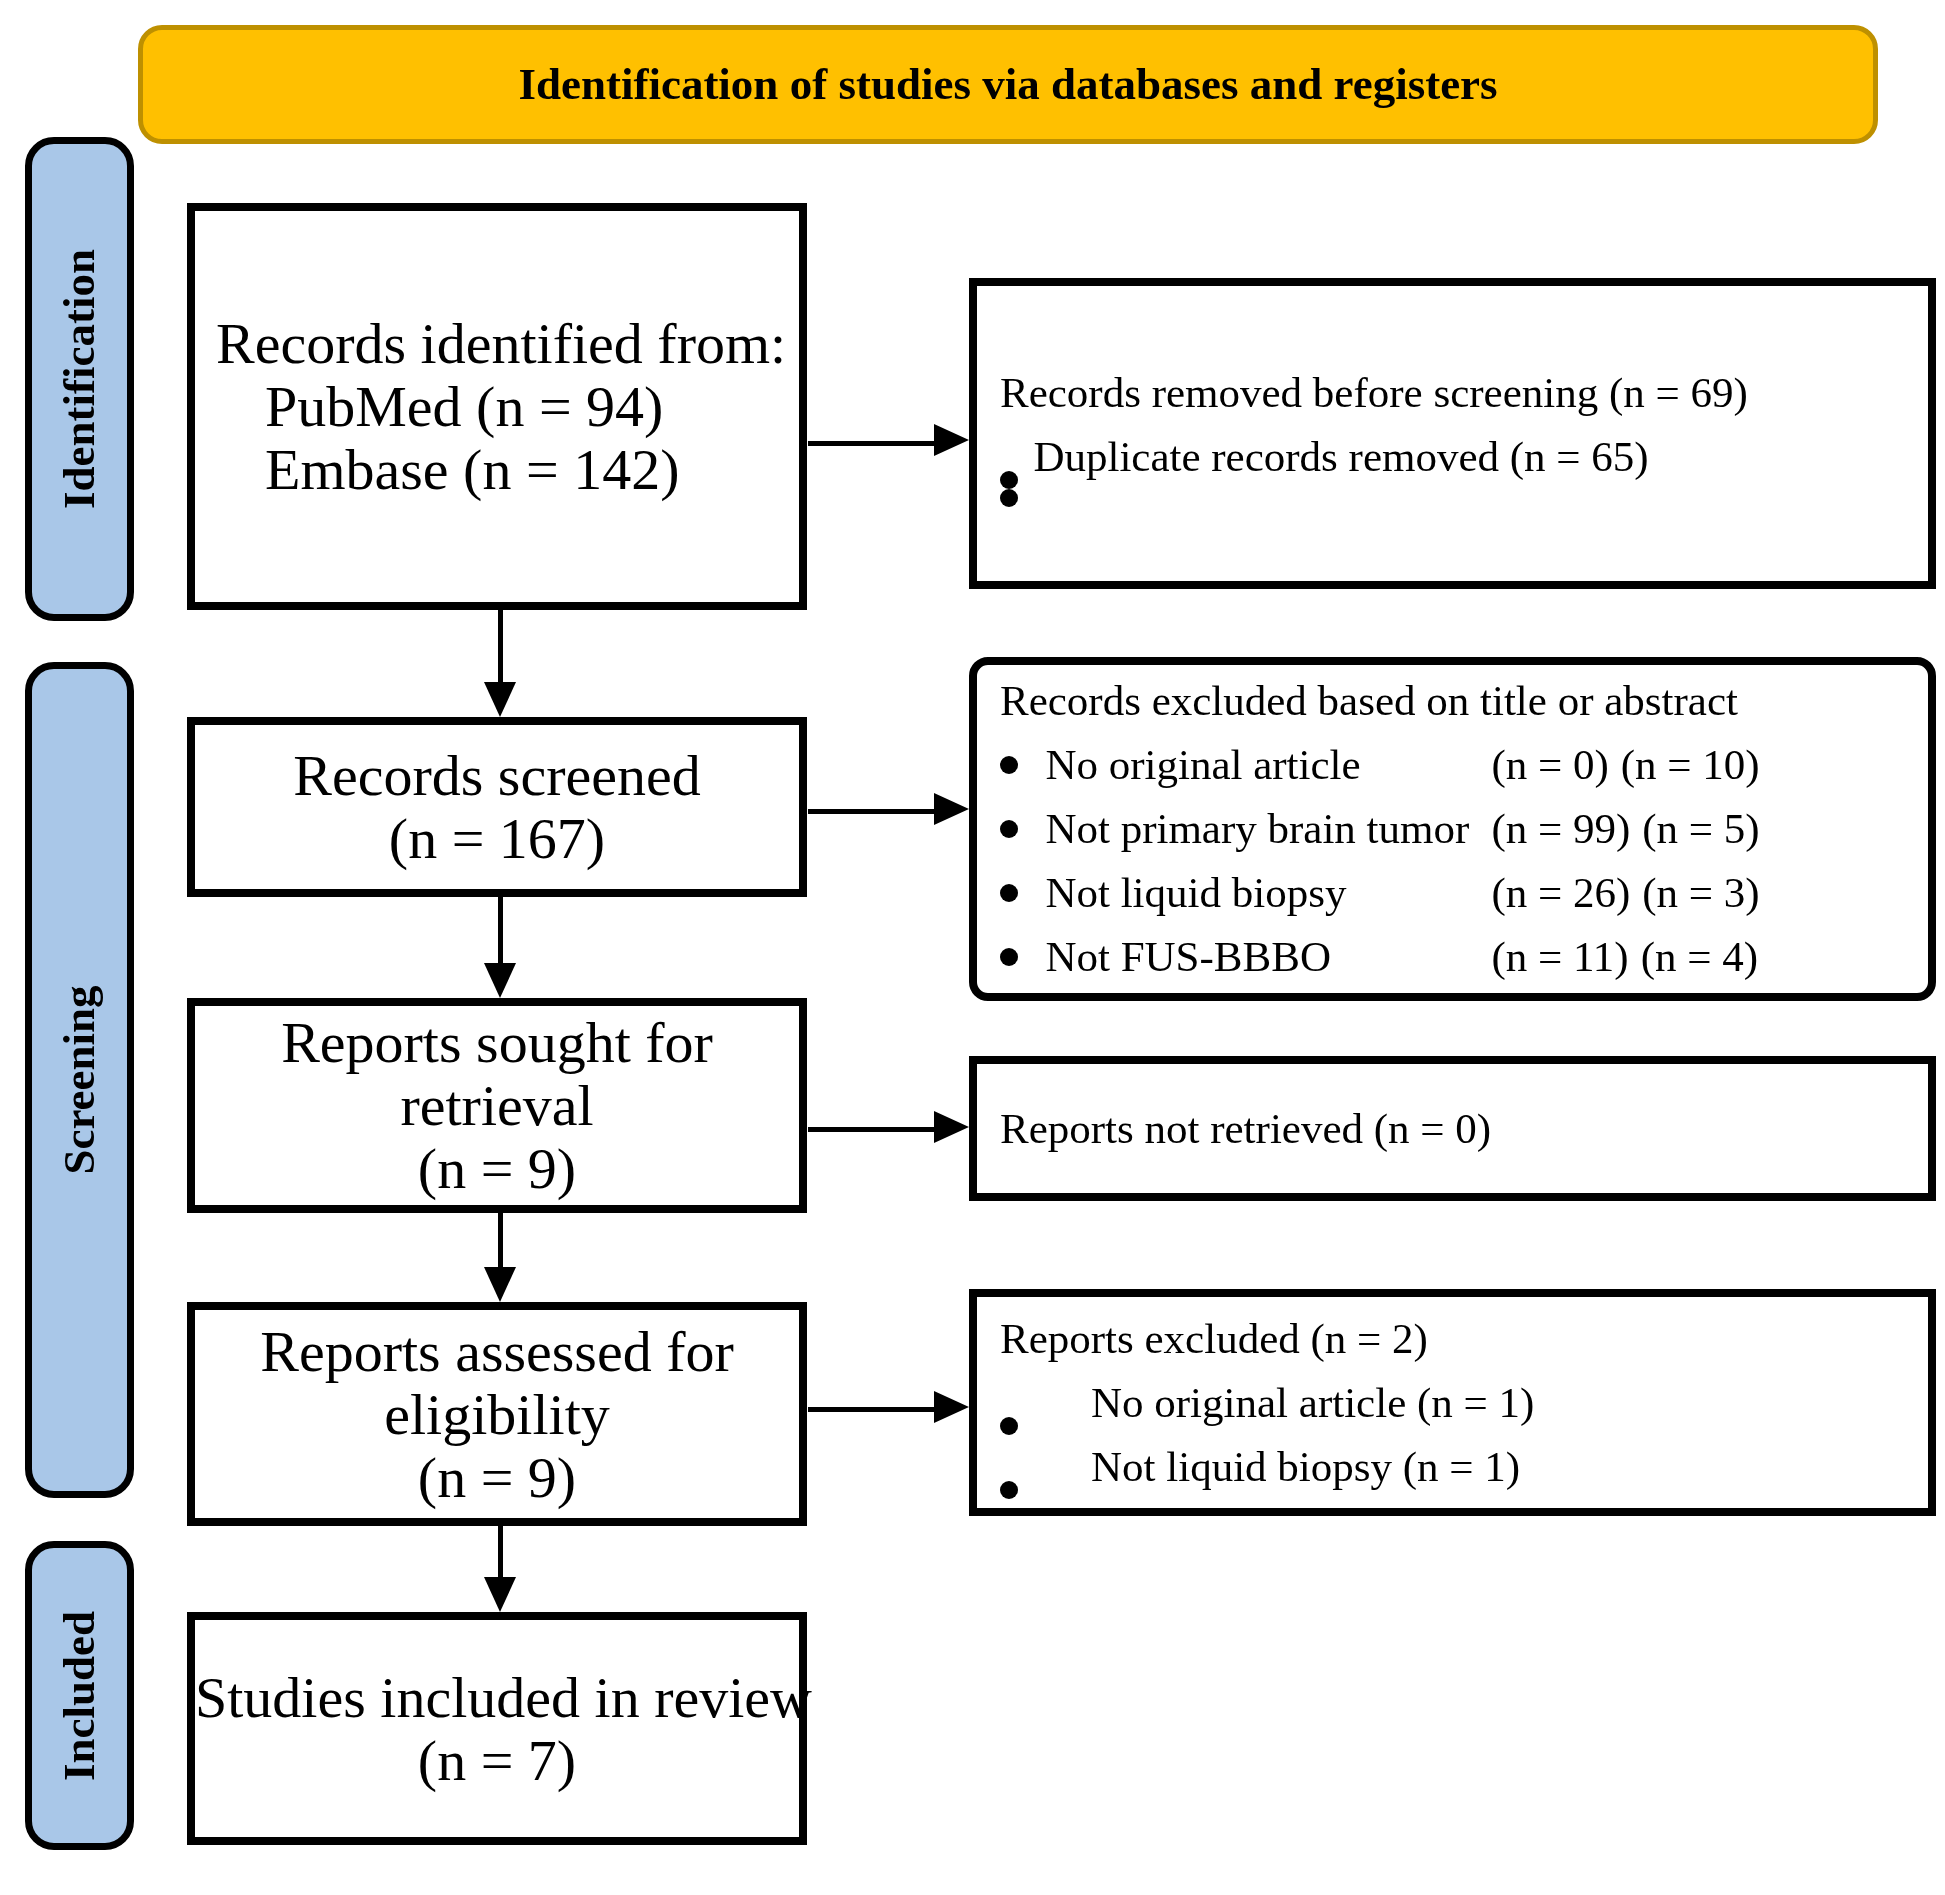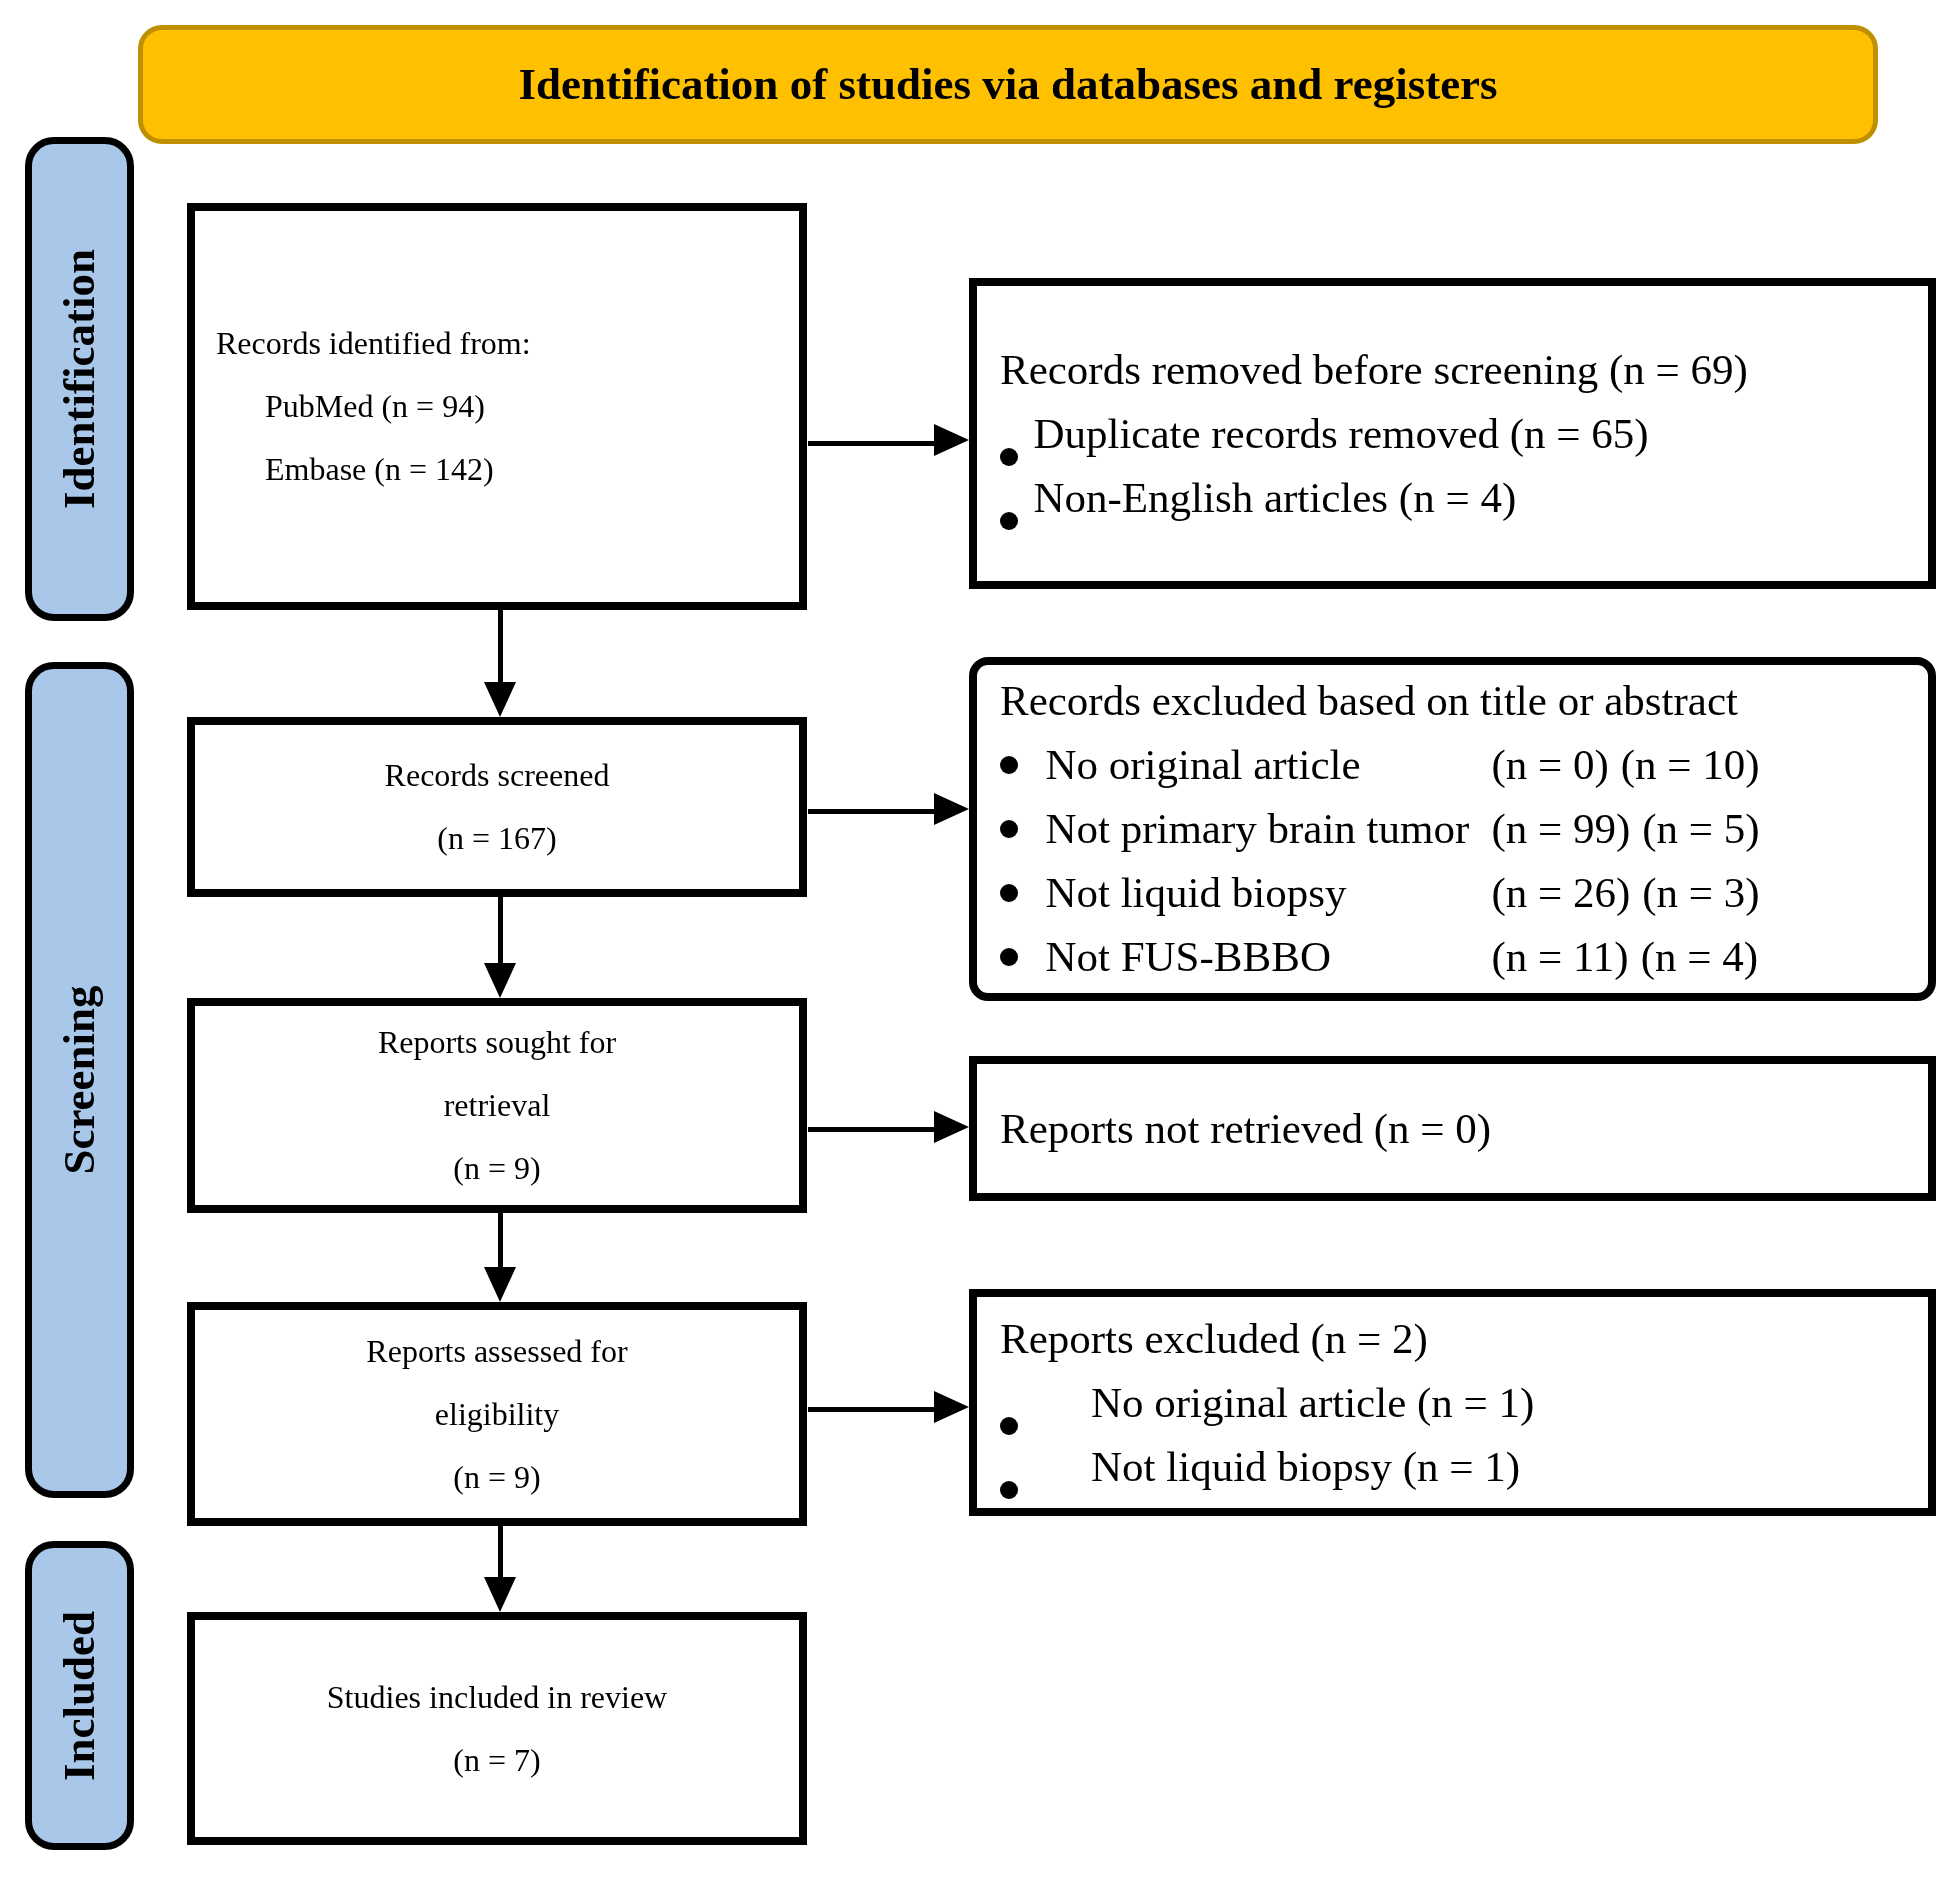--- a/index.html
+++ b/index.html
@@ -47,21 +47,21 @@
   #stage-included       { top: 1541px; height: 309px; }
 
   
   .fbox {
     position: absolute;
     left: 187px; width: 620px;
     box-sizing: border-box;
     background: #ffffff;
     border: 8.4px solid #000000;
     display: flex; flex-direction: column; justify-content: center;
-    font-size: 32px; line-height: 63px;
+    font-size: 58px; line-height: 63px;
   }
   .fbox .line { white-space: nowrap; }
   .fbox.left-align { padding-left: 21px; }
   .fbox.left-align .indent { padding-left: 49px; }
   .fbox.center-align { text-align: center; }
   #fbox-identified { top: 203px;  height: 407px; }
   #fbox-screened   { top: 717px; height: 180px; }
   #fbox-sought     { top: 998px; height: 215px; }
   #fbox-assessed   { top: 1302px; height: 224px; }
   #fbox-included   { top: 1612px; height: 233px; }
@@ -175,21 +175,20 @@
   </div>
 
   <div class="rbox" id="rbox-removed">
     <div>Records removed before screening (n = 69)</div>
     <div class="bullet-row">
       <span class="dot"></span>
       <span>Duplicate records removed (n = 65)</span>
     </div>
     <div class="bullet-row">
       <span class="dot"></span>
-      <span>Non-English articles (n = 4)</span>
     </div>
   </div>
 
   <div class="rbox" id="rbox-excluded">
     <div>Records excluded based on title or abstract</div>
     <div class="r2-row">
       <span class="dot"></span>
       <span class="r2-label">No original article</span>
       <span class="r2-n1">(n = 0)</span>
       <span class="r2-n2">(n = 10)</span>

